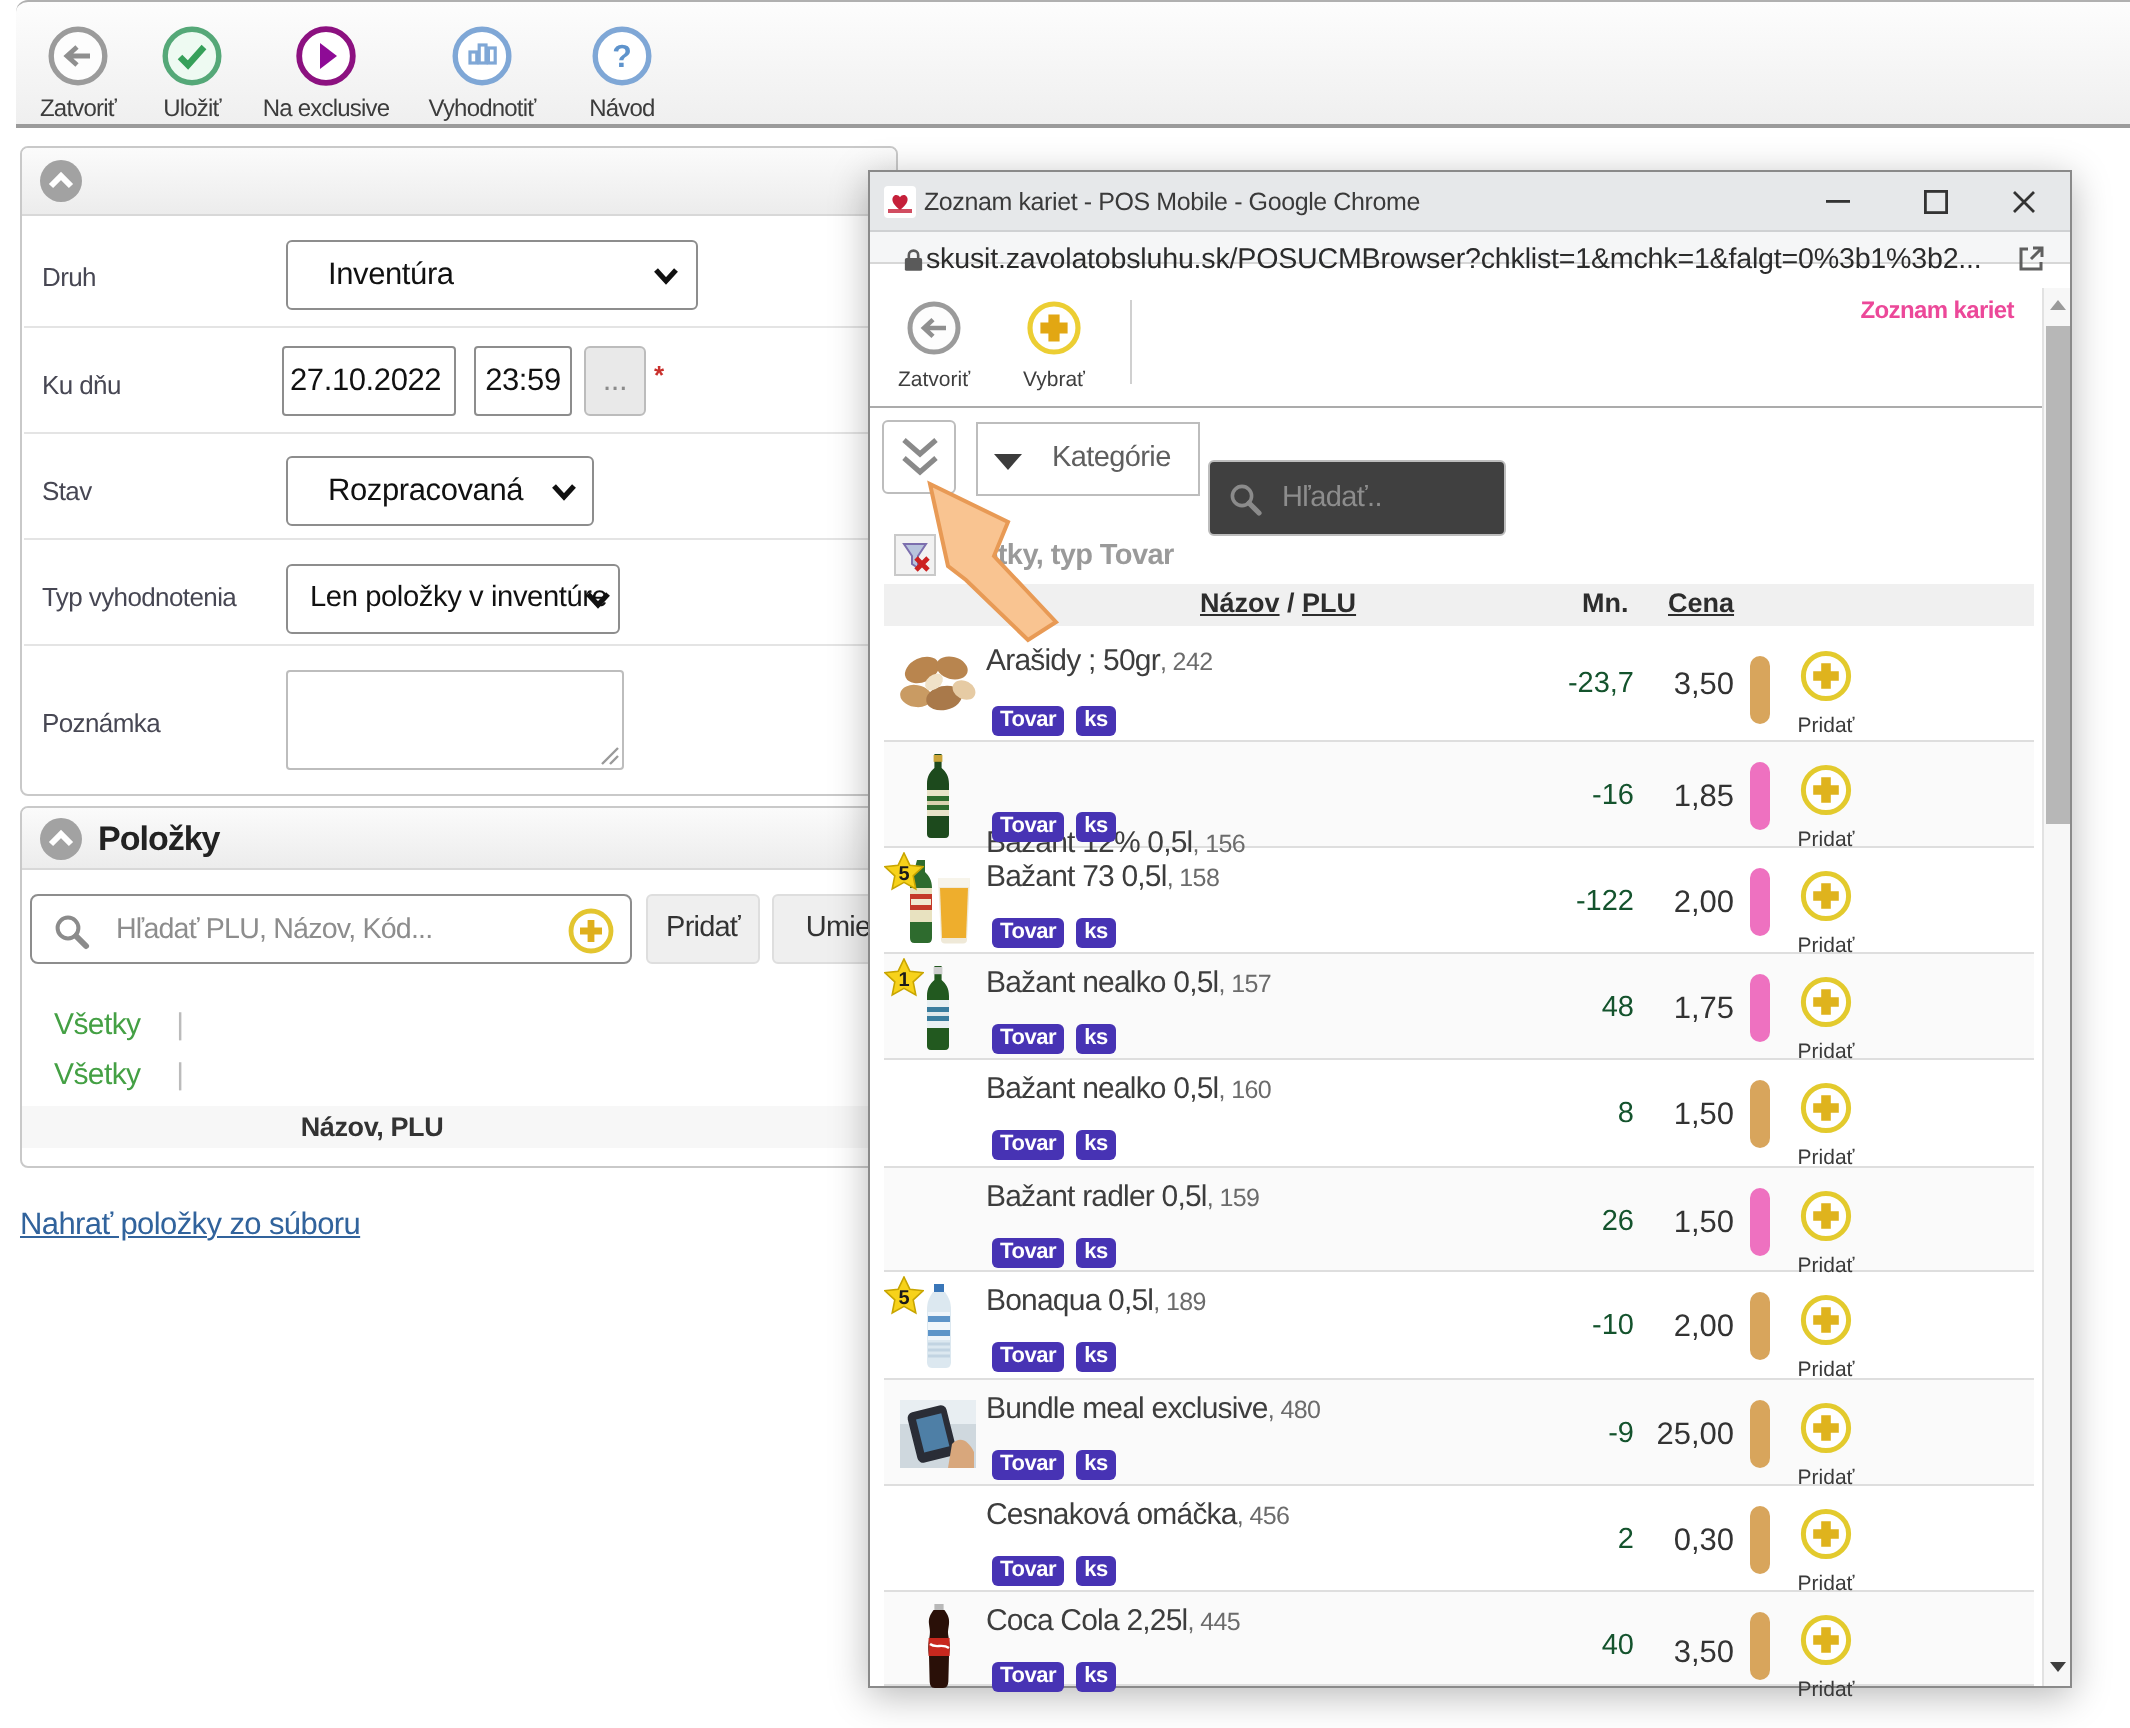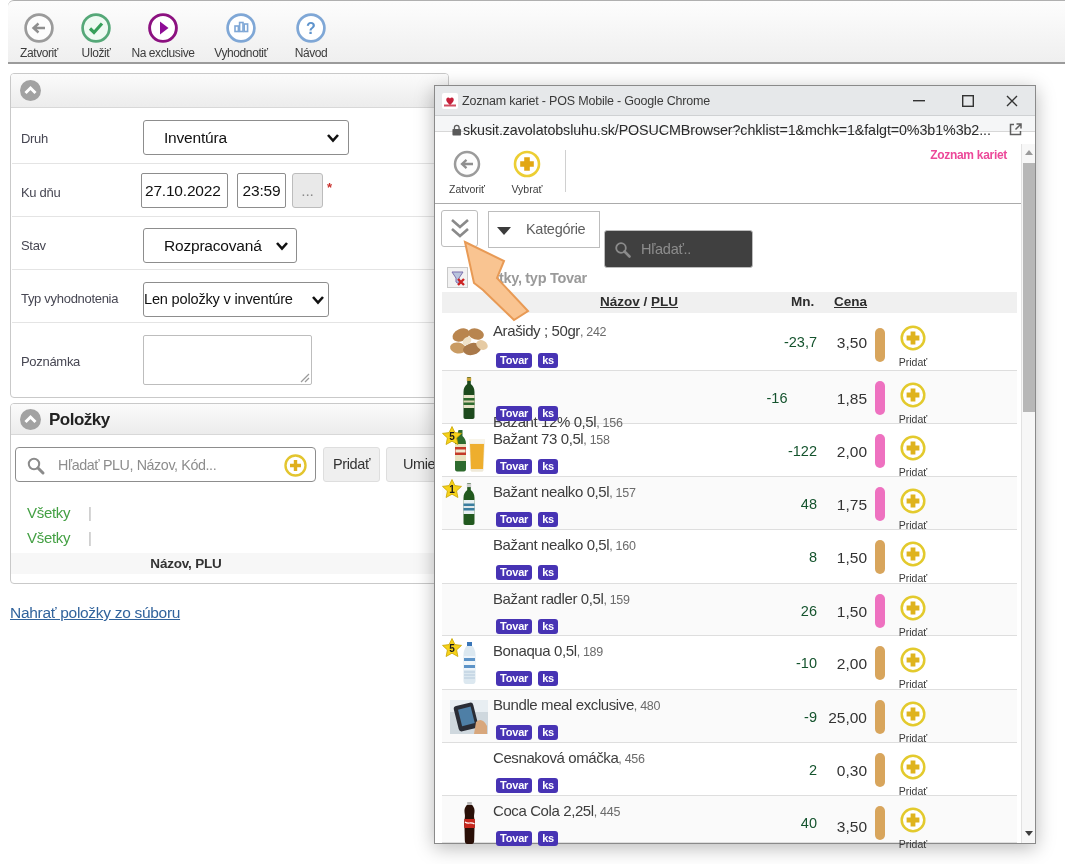--- a/index.html
+++ b/index.html
@@ -115,21 +115,21 @@
 </div>
 <div class="finp" style="left:141px; top:173px; width:87px; padding-left:3px;">27.10.2022</div>
 <div class="finp" style="left:237px; top:173px; width:49px; text-align:center;">23:59</div>
 <div class="finp" style="left:292px; top:173px; width:31px; background:#e9e9e9; border-color:#bcbcbc; border-radius:3px; color:#8b8b8b; text-align:center;">...</div>
 <div class="abs" style="left:327px; top:180px; color:#c9302c; font-size:13px; font-weight:bold;">*</div>
 <div class="fsel" style="left:143px; top:228px; width:154px; padding-left:20px;">Rozpracovaná
   <svg style="position:absolute; right:7px; top:11px;" width="14" height="12" viewBox="0 0 14 12">
       <path d="M2 3 L7 8.5 L12 3" stroke="#111" stroke-width="2.6" fill="none"></path>
     </svg>
 </div>
-<div class="fsel" style="left:143px; top:282px; width:186px; font-size:14.6px; white-space:nowrap;">Len položky v inventúre
+<div class="fsel" style="left:143px; top:282px; width:167px; padding-left:11px; font-size:14.6px; white-space:nowrap;">Len položky v inventúre
   <svg style="position:absolute; right:3px; top:11px;" width="14" height="12" viewBox="0 0 14 12">
       <path d="M2 3 L7 8.5 L12 3" stroke="#111" stroke-width="2.6" fill="none"></path>
     </svg>
 </div>
 <div class="abs" style="left:143px; top:335px; width:169px; height:50px; border:1px solid #bdbdbd; border-radius:2px; background:#fff;">
   <svg style="position:absolute; right:1px; bottom:1px;" width="12" height="12" viewBox="0 0 12 12">
       <path d="M11 3 L3 11 M11 7 L7 11" stroke="#9a9a9a" stroke-width="1.2"></path>
     </svg>
 </div>
 
@@ -269,21 +269,21 @@
           <svg width="14" height="42" viewBox="0 0 14 42">
             <path d="M5.2 0 H8.8 V7 C11 9 12.5 11 12.5 15 V40 C12.5 41 12 42 10.5 42 H3.5 C2 42 1.5 41 1.5 40 V15 C1.5 11 3 9 5.2 7 Z" fill="#1d4a1d"></path>
             <rect x="4.8" y="0.5" width="4.4" height="3.4" fill="#caa53a"></rect>
             <rect x="1.5" y="18" width="11" height="13" fill="#e8e3c8"></rect>
             <rect x="1.5" y="21" width="11" height="7" fill="#2e6b2e"></rect>
             <rect x="1.5" y="23.5" width="11" height="2" fill="#d8d2b0"></rect>
           </svg>
         </div>
         <div class="pname" style="top:6px;margin-top:36px;">Bažant 12% 0,5l<span class="num">, 156</span></div>
         <div class="badges" style="top:32px;"><span class="bdg">Tovar</span><span class="bdg">ks</span></div>
-        <div class="qty" style="top:19px;text-align:center;">-16</div>
+        <div class="qty" style="top:19px;">-16</div>
         <div class="price" style="top:19px;">1,85</div>
         <div class="pill pink" style="top:10px;"></div>
         <div class="addbtn" style="top:11px;"><svg width="26" height="26" viewBox="0 0 26 26">
             <circle cx="13" cy="13" r="11.3" fill="#fff" stroke="#e3ca2d" stroke-width="2.5"></circle>
             <path d="M13 6.6 V19.4 M6.6 13 H19.4" stroke="#dfb31d" stroke-width="4.8"></path>
           </svg><div class="lbl">Pridať</div></div>
       </div>
 <div class="prow" style="top:338px; height:53px;">
         <div class="pimg" style="top:5px;">
           <svg width="34" height="42" viewBox="0 0 34 42">

